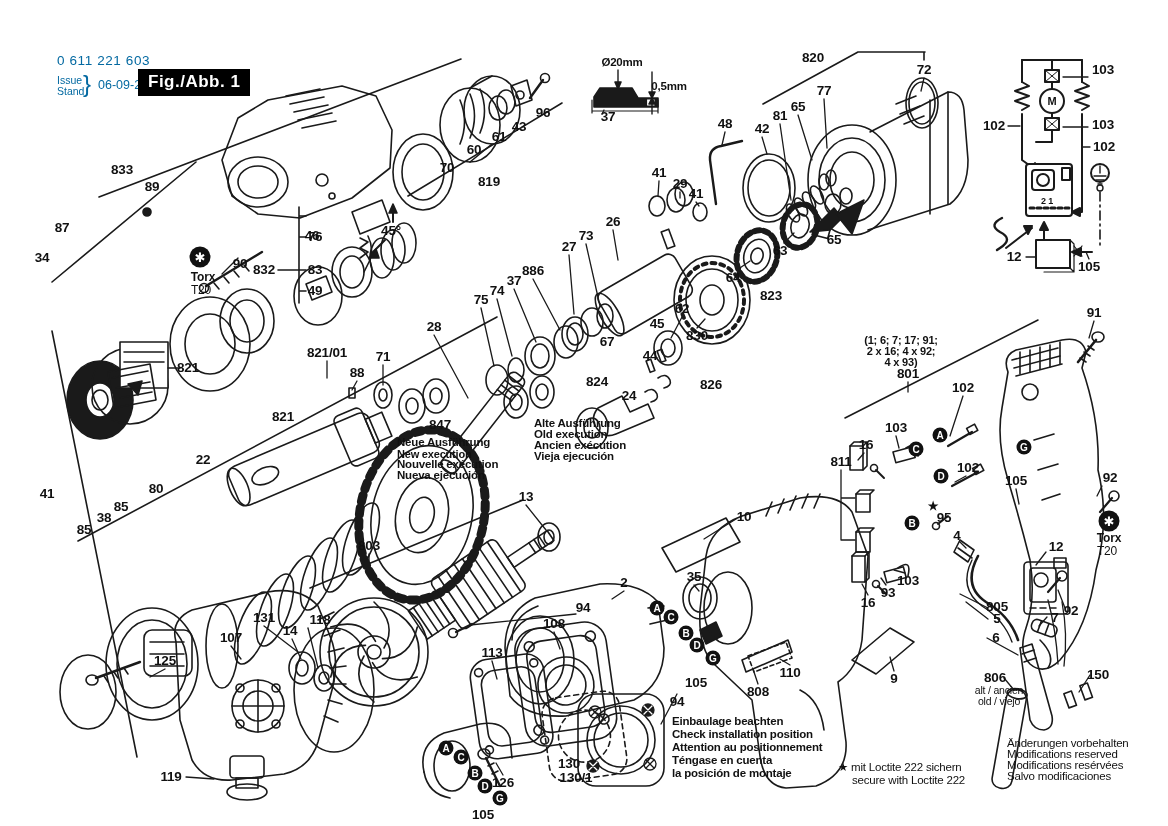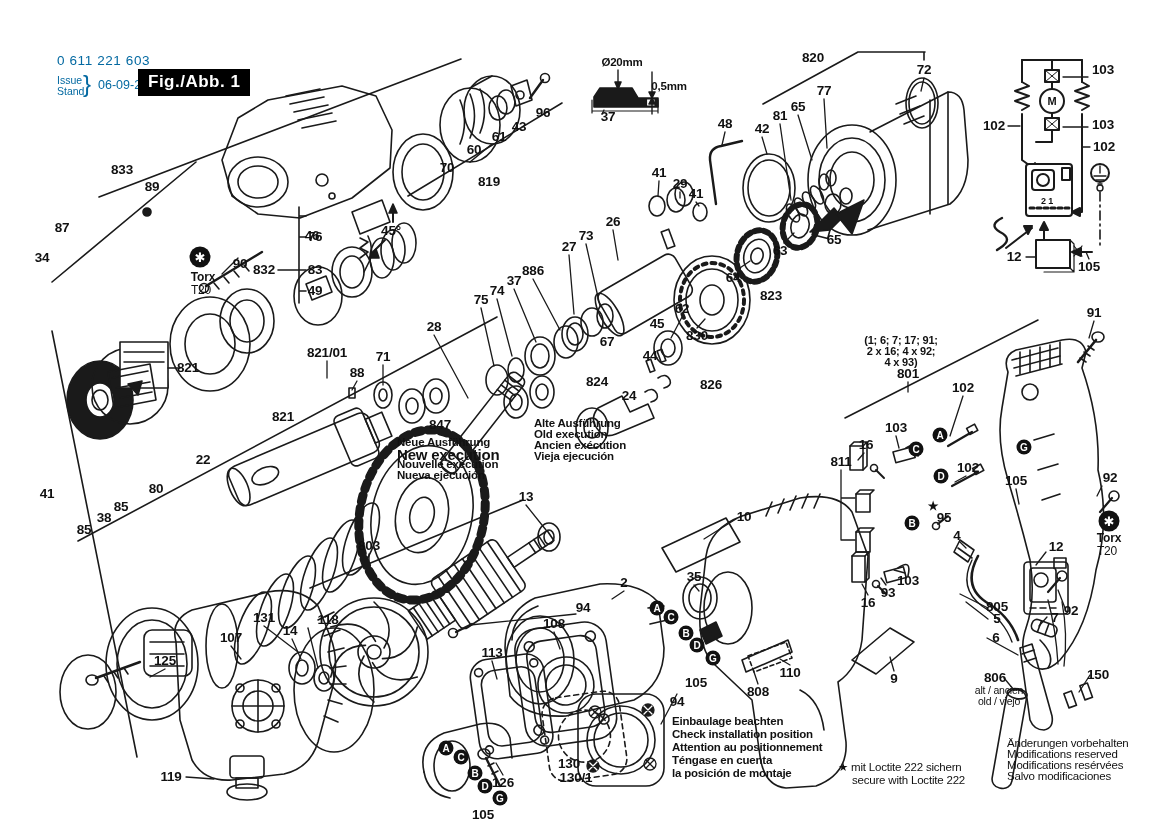--- a/index.html
+++ b/index.html
@@ -643,21 +643,21 @@
       <div class="lbl" style="left: 868px; top: 603px;">16</div>
       <div class="lbl" style="left: 790px; top: 673px;">110</div>
       <div class="lbl" style="left: 694px; top: 577px;">35</div>
       <div class="lbl" style="left: 624px; top: 583px;">2</div>
       <div class="lbl" style="left: 583px; top: 608px;">94</div>
       <div class="lbl" style="left: 554px; top: 624px;">108</div>
       <div class="lbl" style="left: 492px; top: 653px;">113</div>
       <div class="lbl" style="left: 264px; top: 618px;">131</div>
       <div class="lbl" style="left: 231px; top: 638px;">107</div>
       <div class="lbl" style="left: 290px; top: 631px;">14</div>
-      <div class="lbl" style="left: 328px; top: 620px;">118</div>
+      <div class="lbl" style="left: 320px; top: 620px;">118</div>
       <div class="lbl" style="left: 165px; top: 661px;">125</div>
       <div class="lbl" style="left: 171px; top: 777px;">119</div>
       <div class="lbl" style="left: 503px; top: 783px;">126</div>
       <div class="lbl" style="left: 569px; top: 764px;">130</div>
       <div class="lbl" style="left: 576px; top: 778px;">130/1</div>
       <div class="lbl circ" style="left: 657px; top: 608px;">A</div>
       <div class="lbl circ" style="left: 671px; top: 617px;">C</div>
       <div class="lbl circ" style="left: 686px; top: 633px;">B</div>
       <div class="lbl circ" style="left: 697px; top: 645px;">D</div>
       <div class="lbl circ" style="left: 713px; top: 658px;">G</div>
@@ -682,21 +682,21 @@
       <div class="lbl" style="left: 483px; top: 815px;">105</div>
       <div class="lbl" style="left: 1103px; top: 70px;">103</div>
       <div class="lbl" style="left: 994px; top: 126px;">102</div>
       <div class="lbl" style="left: 1103px; top: 125px;">103</div>
       <div class="lbl" style="left: 1104px; top: 147px;">102</div>
       <div class="lbl" style="left: 1014px; top: 257px;">12</div>
       <div class="lbl" style="left: 1089px; top: 267px;">105</div>
       <div class="lbl" style="left: 1052px; top: 101px; font-size: 11px;">M</div>
       <div class="lbl" style="left: 1047px; top: 201px; font-size: 9px;">2 1</div>
       <div class="lbl left" style="left: 397px; top: 443px; font-size: 11.5px;">Neue Ausführung</div>
-      <div class="lbl left" style="left: 397px; top: 454px; font-size: 15px;">New execution</div>
+      <div class="lbl left" style="left: 397px; top: 454px; font-size: 11px;">New execution</div>
       <div class="lbl left" style="left: 397px; top: 465px; font-size: 11.5px;">Nouvelle exécution</div>
       <div class="lbl left" style="left: 397px; top: 476px; font-size: 11.5px;">Nueva ejecución</div>
       <div class="lbl left" style="left: 534px; top: 424px; font-size: 11.5px;">Alte Ausführung</div>
       <div class="lbl left" style="left: 534px; top: 435px; font-size: 11.5px;">Old execution</div>
       <div class="lbl left" style="left: 534px; top: 446px; font-size: 11.5px;">Ancien exécution</div>
       <div class="lbl left" style="left: 534px; top: 457px; font-size: 11.5px;">Vieja ejecución</div>
       <div class="lbl left" style="left: 672px; top: 722px; font-size: 11.5px;">Einbaulage beachten</div>
       <div class="lbl left" style="left: 672px; top: 735px; font-size: 11.5px;">Check installation position</div>
       <div class="lbl left" style="left: 672px; top: 748px; font-size: 11.5px;">Attention au positionnement</div>
       <div class="lbl left" style="left: 672px; top: 761px; font-size: 11.5px;">Téngase en cuenta</div>

